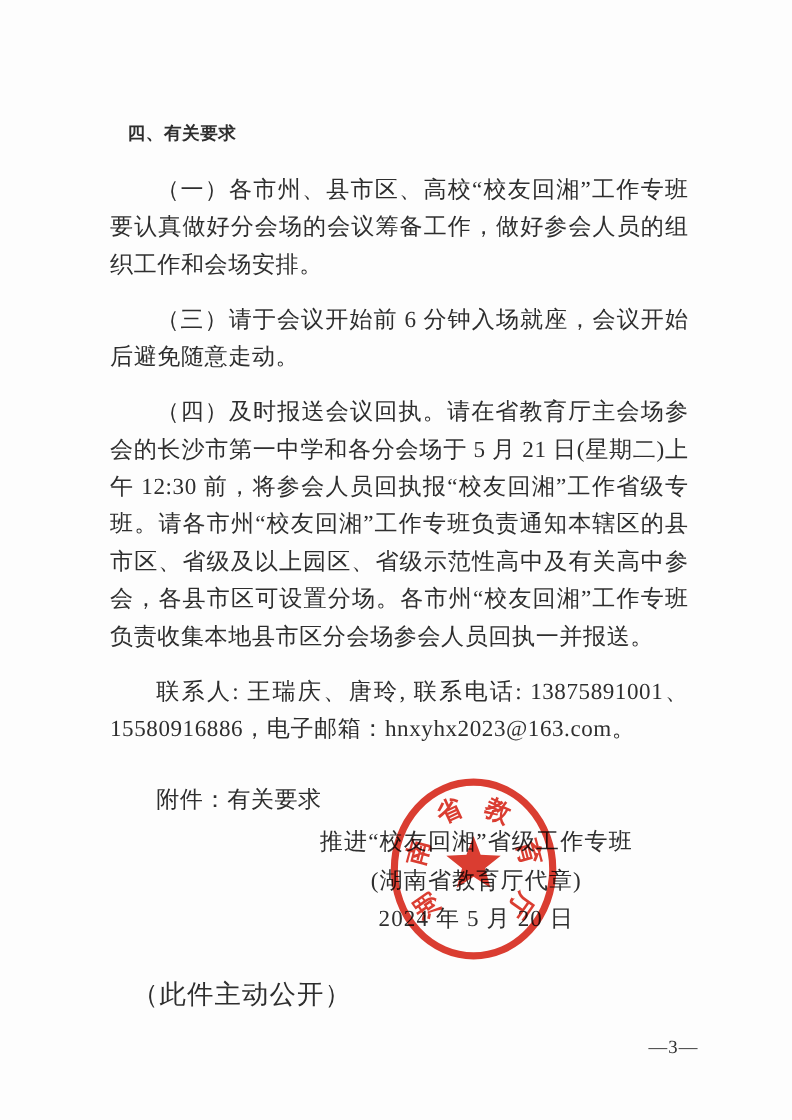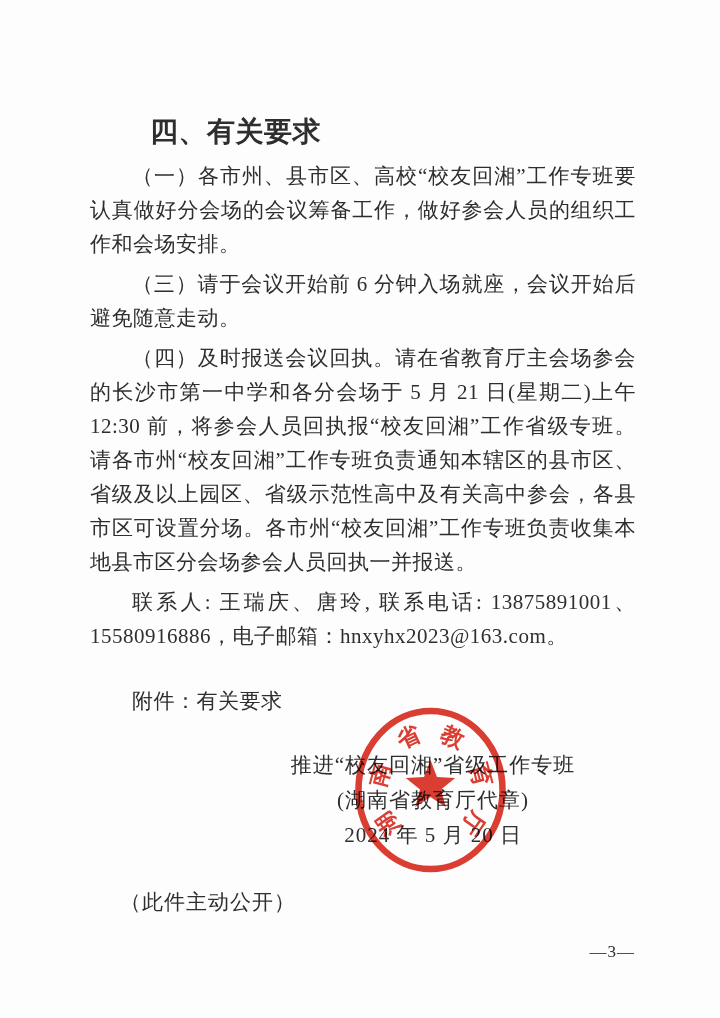--- a/index.html
+++ b/index.html
@@ -22,28 +22,28 @@
     background: var(--page-bg);
   }
   .body-text {
     position: absolute;
     left: 84px; top: 105px; width: 558px;
     font-size: 21px; line-height: 34px;
     text-align: justify;
     letter-spacing: 0.5px;
   }
   .heading {
-    margin: 10px;
-    font-size: 28px;
+    margin: 0;
+    font-size: 16px;
     font-weight: bold;
     text-indent: 2em;
     line-height: 34px;
   }
   .para {
-    margin: 6px;
+    margin: 16px;
     text-indent: 2em;
     font-family: Liberation Serif, serif;
   }
   .attachment {
     margin-top: 31px;
   }
   .signature {
     position: absolute;
     left: 260px; top: 748px; width: 346px;
     text-align: center;
@@ -65,21 +65,21 @@
   .seal path { fill: var(--seal-red); }
   .seal text {
     fill: var(--seal-red);
     font-size: 23px;
     font-weight: bold;
     font-family: "Liberation Serif", "DejaVu Serif", serif;
   }
   .disclosure {
     position: absolute;
     left: 120px; top: 888px;
-    font-size: 21px;
+    font-size: 24px;
     letter-spacing: 1px;
   }
   .page-number {
     position: absolute;
     right: 85px; top: 942px;
     font-size: 17px;
     letter-spacing: 1px;
   }
 </style>
 </head>

